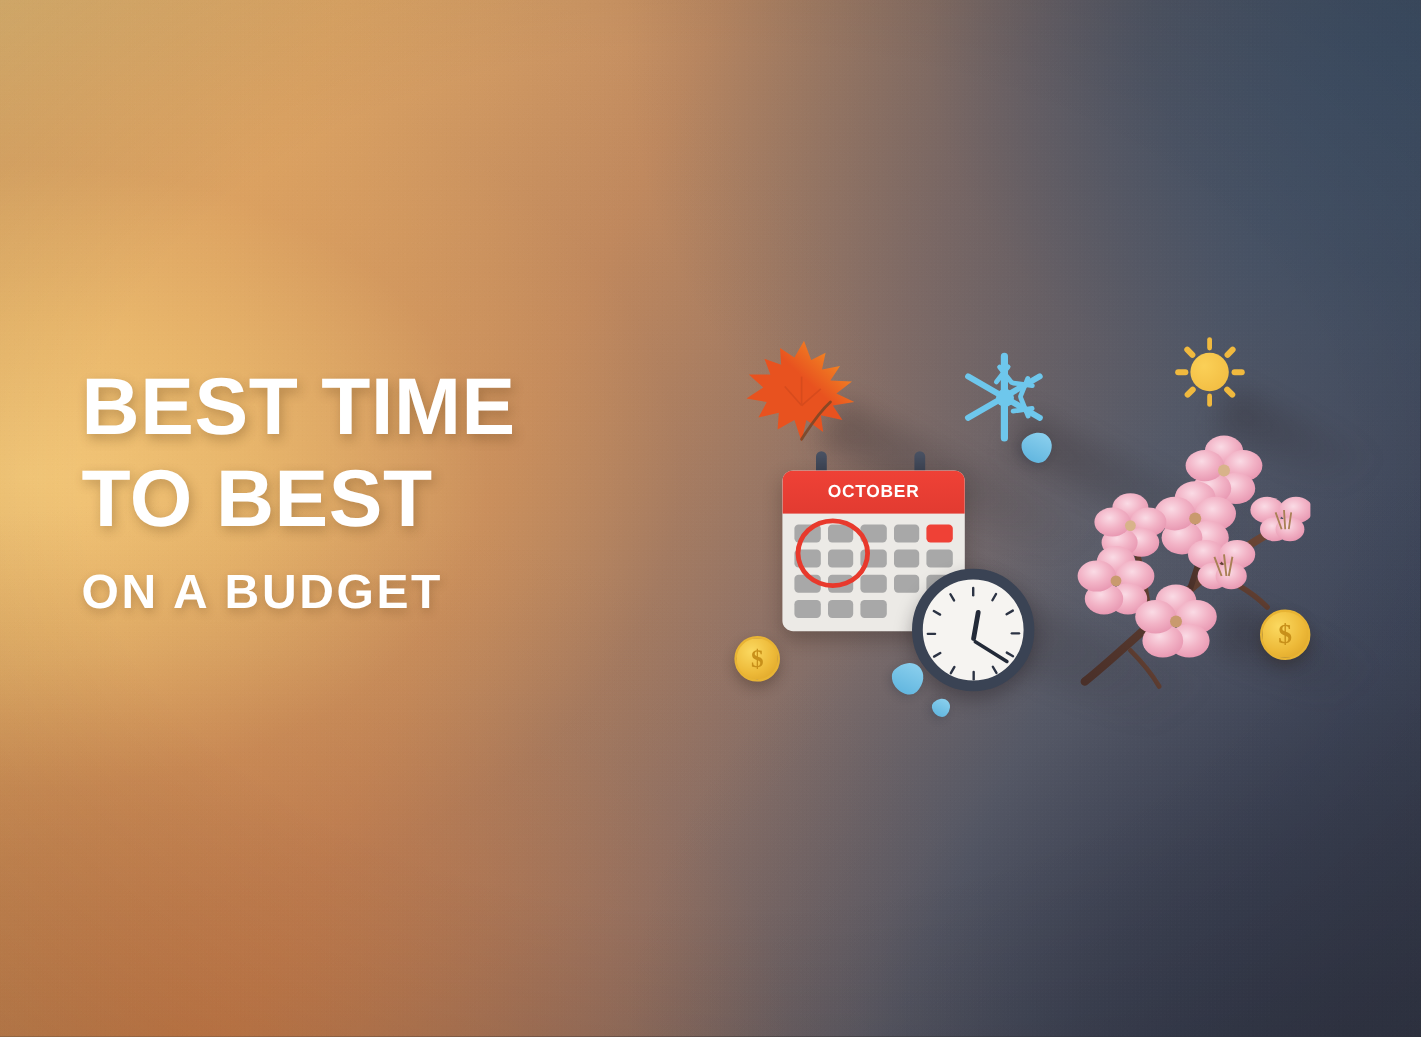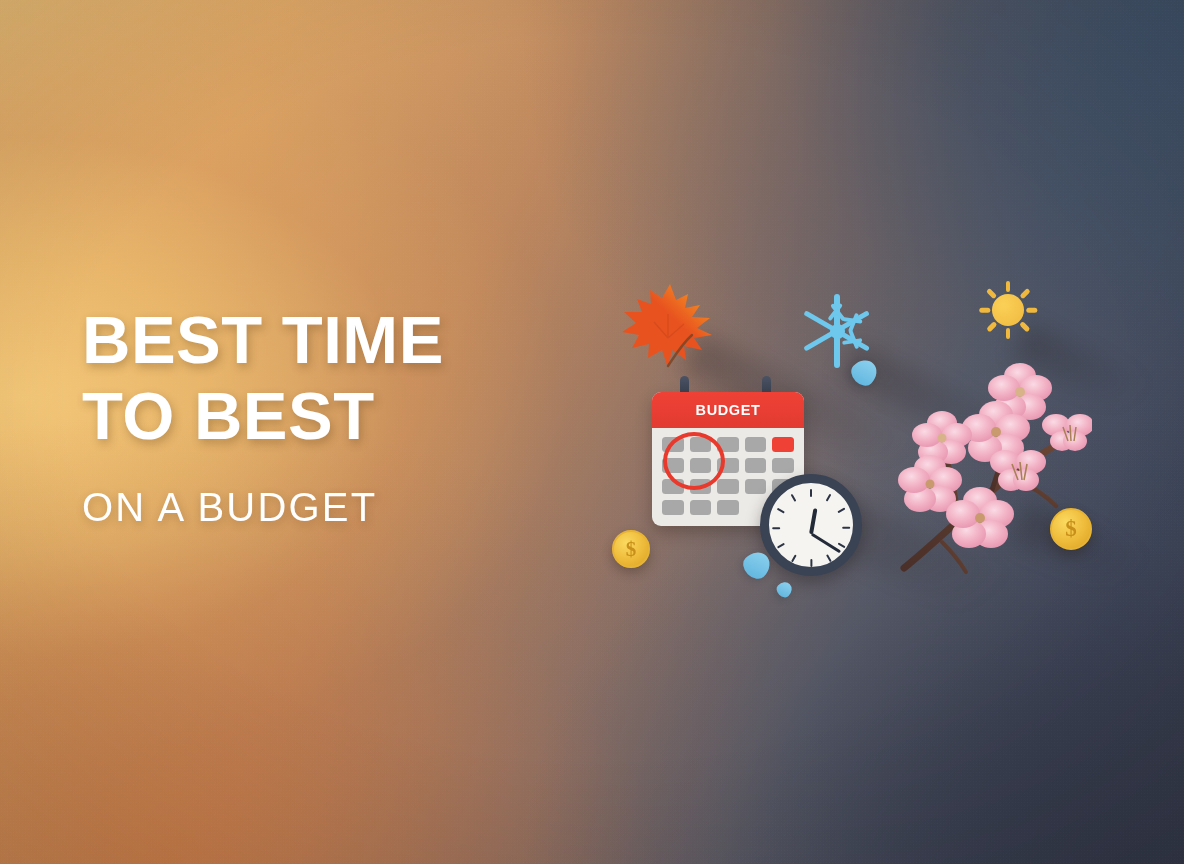--- a/index.html
+++ b/index.html
@@ -81,40 +81,40 @@
     background-image:
       radial-gradient(rgba(255,255,255,.10) 0.5px, transparent 0.6px),
       radial-gradient(rgba(0,0,0,.10) 0.5px, transparent 0.6px);
     background-size: 3px 3px, 4px 4px;
     background-position: 0 0, 2px 1px;
   }
 
   
   .headline {
     position: absolute;
-    left: 82px;
+    left: 68px;
     top: 308px;
     width: 520px;
   }
   .h-line {
     color: #ffffff;
     font-weight: bold;
     letter-spacing: 0.5px;
     line-height: 0.96;
     text-shadow: 2px 4px 10px rgba(90,55,20,0.32);
     white-space: nowrap;
   }
   .h-line-1 { font-size: 67px; }
   .h-line-2 { font-size: 67px; margin-top: 12px; }
   .h-sub {
     color: #ffffff;
     font-size: 40px;
-    font-weight: normal;
+    font-weight: bold;
     letter-spacing: 2.2px;
-    margin-top: 36px;
+    margin-top: 23px;
     text-shadow: 1px 3px 8px rgba(90,55,20,0.28);
     white-space: nowrap;
   }
 
   
   .illus { position: absolute; inset: 0; }
   .item { position: absolute; }
 
   
   .longshadow {
@@ -364,21 +364,21 @@
       <div class="ray" style="transform:rotate(90deg);"></div>
       <div class="ray" style="transform:rotate(135deg);"></div>
       <div class="sun-core"></div>
     </div>
 
     <div class="item cal-wrap">
       <div class="cal-clip l"></div>
       <div class="cal-clip r"></div>
       <div class="cal-body">
         <div class="cal-head">
-          <span class="cal-head-text">BUDGET</span>
+          <span class="cal-head-text">OCTOBER</span>
         </div>
         <div class="cal-grid">
           <div class="cal-cell"></div>
           <div class="cal-cell"></div>
           <div class="cal-cell"></div>
           <div class="cal-cell"></div>
           <div class="cal-cell accent"></div>
           <div class="cal-cell"></div>
           <div class="cal-cell"></div>
           <div class="cal-cell"></div>

